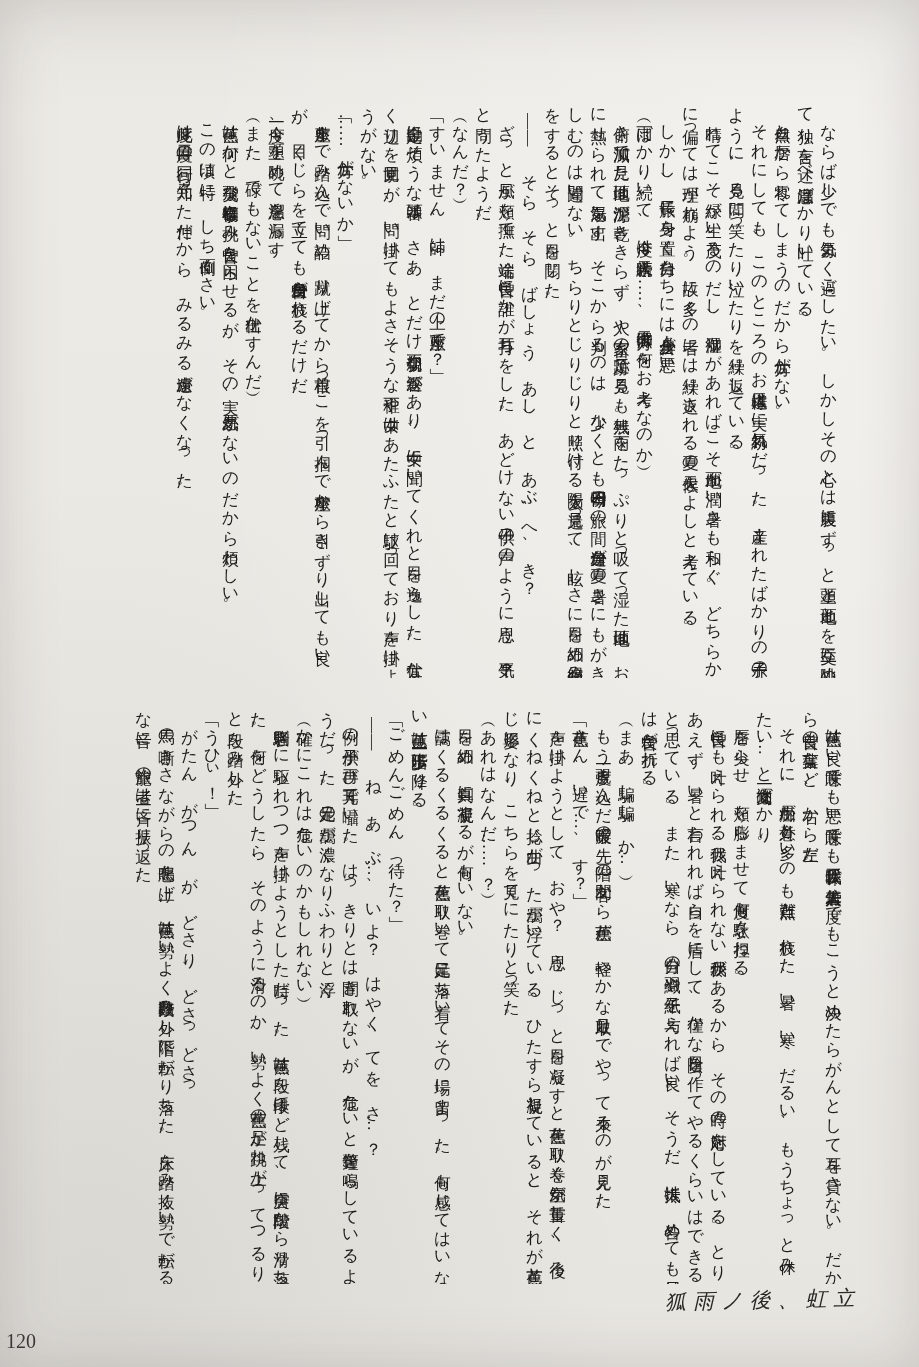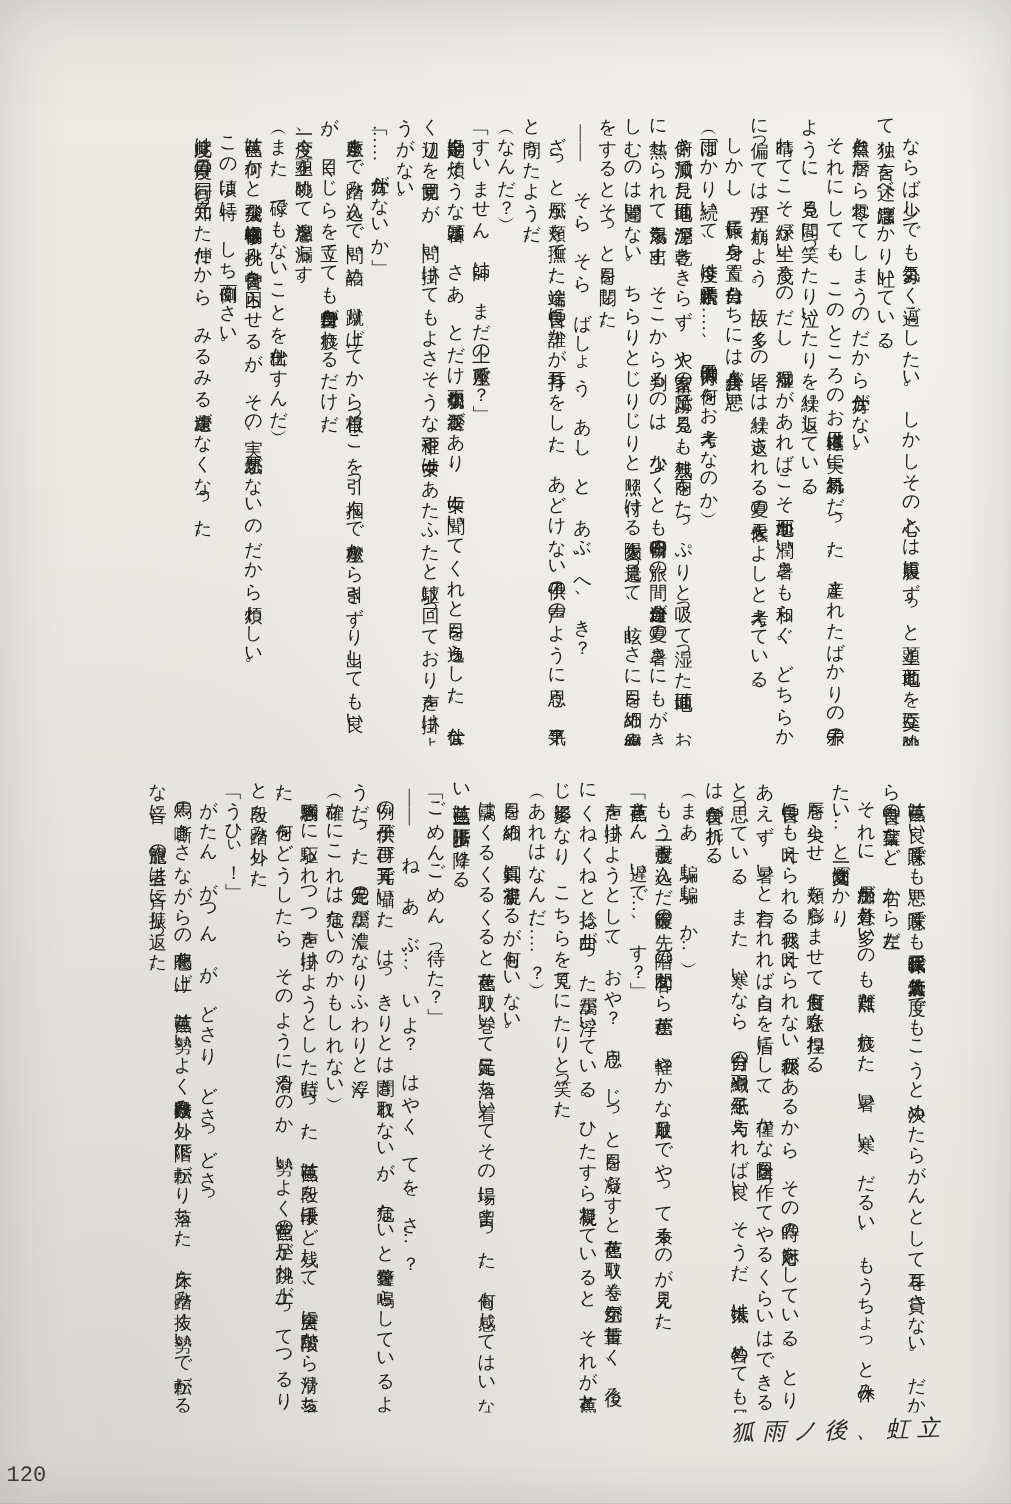--- a/index.html
+++ b/index.html
@@ -36,21 +36,21 @@
     top:1286px;right:58px;
     font-style:italic;
     font-size:21px;
     letter-spacing:7px;
     transform:rotate(-1.2deg);
     color:#2a2926;
   }
   .page-number{
     position:absolute;
     top:1330px;left:6px;
-    font-family:Liberation Mono, monospace;
+    font-family:Liberation Serif, serif;
     font-size:20px;
     color:#3a3936;
     text-align:center;
   }
 </style>
 </head>
 <body>
 
 <div class="page">
 

